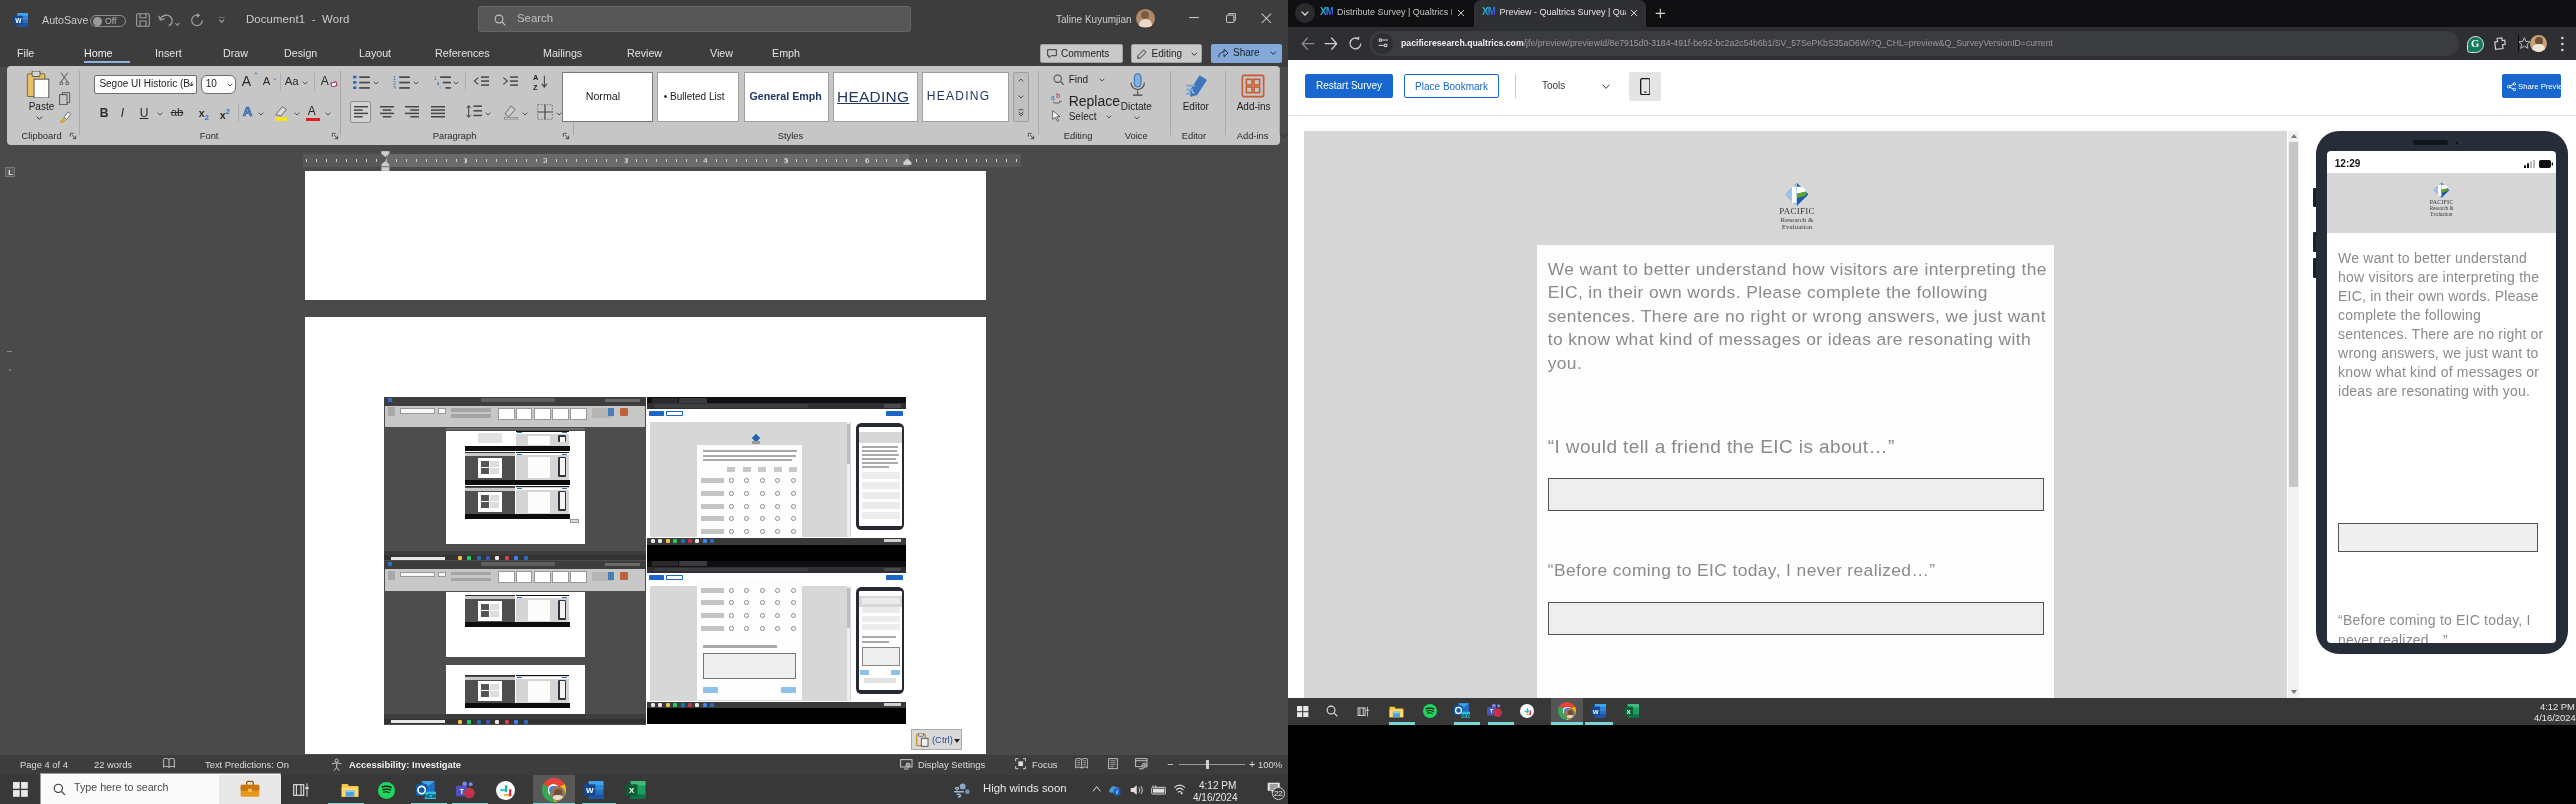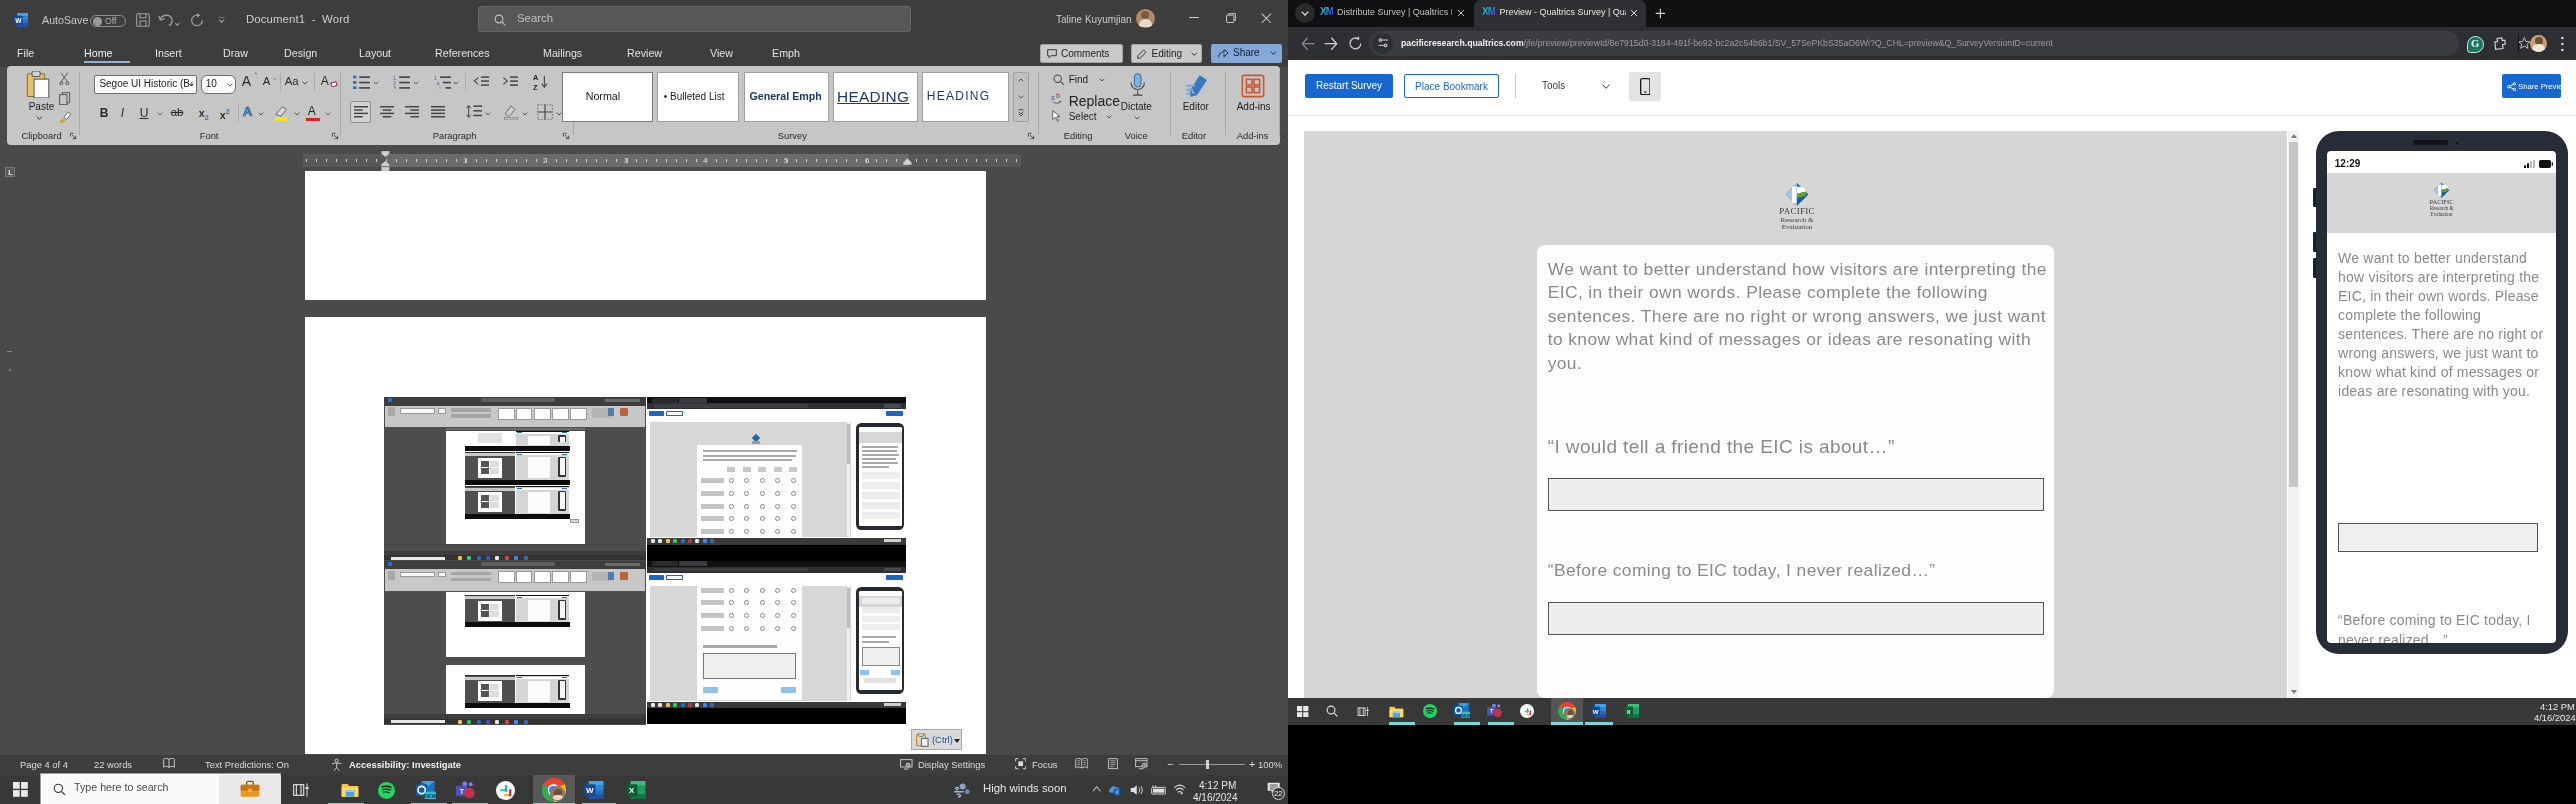--- a/index.html
+++ b/index.html
@@ -337,21 +337,21 @@
         <svg class="abs" style="left:4.7px;top:5.4px" width="6" height="4" viewBox="0 0 9 6" fill="none" stroke="#333" stroke-width="1.2">
             <path d="M1 5 L4.5 1.5 L8 5"></path>
           </svg>
         <svg class="abs" style="left:4.7px;top:21.5px" width="6" height="4" viewBox="0 0 9 6" fill="none" stroke="#333" stroke-width="1.2">
             <path d="M1 1 L4.5 4.5 L8 1"></path>
           </svg>
         <svg class="abs" style="left:4.7px;top:36px" width="6" height="8" viewBox="0 0 9 12" fill="none" stroke="#333" stroke-width="1.2">
             <path d="M1 1 h7 M1 4 L4.5 7.5 L8 4 M1 7 L4.5 10.5 L8 7"></path>
           </svg>
       </div>
-      <span class="abs" style="left:771px;top:64px;color:#2a2a2a;font-size:9.4px;">Survey</span>
+      <span class="abs" style="left:771px;top:64px;color:#2a2a2a;font-size:9.4px;">Styles</span>
       <svg class="abs" style="left:1020px;top:66px" width="8" height="8" viewBox="0 0 12 12" fill="none" stroke="#333" stroke-width="1.2">
           <path d="M2 2 h5 M2 2 v5 M4.5 4.5 L10 10 M10 5.5 V10 H5.5"></path>
         </svg>
 
       <svg class="abs" style="left:1046px;top:8px" width="11.4" height="11.4" viewBox="0 0 17 17" fill="none" stroke="#444" stroke-width="1.5">
           <circle cx="7" cy="7" r="5.5"></circle>
           <path d="M11 11 L16 16"></path>
         </svg>
       <span class="abs" style="left:1062px;top:8px;color:#1e1e1e;font-size:10px;">Find</span>
       <svg class="abs" style="left:1092px;top:12px" width="6" height="4" viewBox="0 0 9 6" fill="none" stroke="#333" stroke-width="1.2">
@@ -1018,21 +1018,21 @@
           <path d="M-17 0 L0 -17 L0 17 Z" fill="#9cc7e8"></path>
           <rect x="-7.5" y="-11.5" width="6.5" height="24" fill="#fff"></rect>
           <path d="M0 -11.5 h4 a 10.5 10.5 0 0 1 9.5 7 L0 -1 Z" fill="#fff"></path>
           <path d="M0 -1 L14 -4.2 a 10.5 10.5 0 0 1 -2 6.5 L0 5.5 Z" fill="#63a525"></path>
         </g>
         <text x="34" y="46" font-family="Liberation Serif" font-size="13.5" fill="#3b3b3b" text-anchor="middle" letter-spacing="0.3">PACIFIC</text>
         <text x="34" y="58" font-family="Liberation Serif" font-size="10.5" fill="#3b3b3b" text-anchor="middle">Research &amp;</text>
         <text x="34" y="69" font-family="Liberation Serif" font-size="10.5" fill="#3b3b3b" text-anchor="middle">Evaluation</text>
       </svg>
 
-      <div class="abs" style="left:233px;top:114px;width:517px;height:453px;background:#fdfdfd;border-radius:8px;">
+      <div class="abs" style="left:233px;top:114px;width:517px;height:453px;background:#fdfdfd;">
         <div class="abs" style="left:10.7px;top:12.7px;color:#8a8a8a;font-size:17.4px;line-height:23.6px;letter-spacing:0.4px;white-space:nowrap;">We want to better understand how visitors are interpreting the<br>EIC, in their own words. Please complete the following<br>sentences. There are no right or wrong answers, we just want<br>to know what kind of messages or ideas are resonating with<br>you.</div>
         <div class="abs" style="left:10.7px;top:191px;color:#8a8a8a;font-size:19px;letter-spacing:0.4px;white-space:nowrap;">“I would tell a friend the EIC is about…”</div>
         <div class="abs" style="left:10.7px;top:233px;width:496px;height:33px;background:#eee;border:1.3px solid #545454;"></div>
         <div class="abs" style="left:10.7px;top:315px;color:#8a8a8a;font-size:17.4px;letter-spacing:0.4px;white-space:nowrap;">“Before coming to EIC today, I never realized…”</div>
         <div class="abs" style="left:10.7px;top:357px;width:496px;height:33px;background:#eee;border:1.3px solid #545454;"></div>
       </div>
     </div>
 
     <div class="abs" style="left:1000px;top:131px;width:11.4px;height:567px;background:#f2f2f2;">
       <svg class="abs" style="left:2.7px;top:3.4px" width="6" height="4" viewBox="0 0 9 6">

